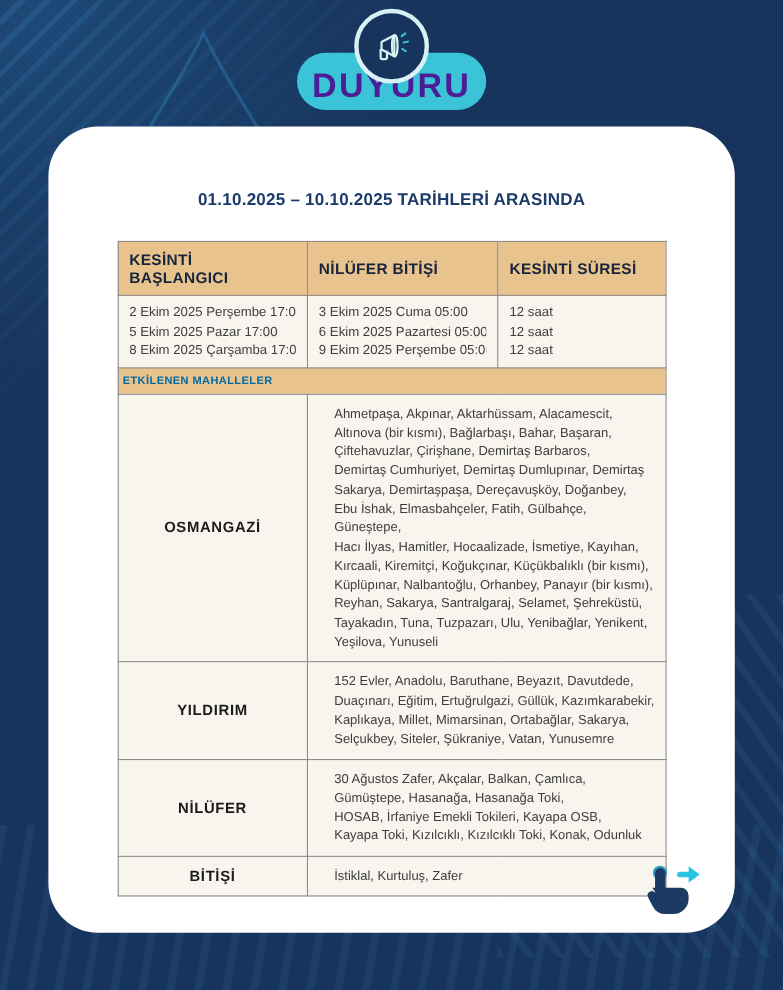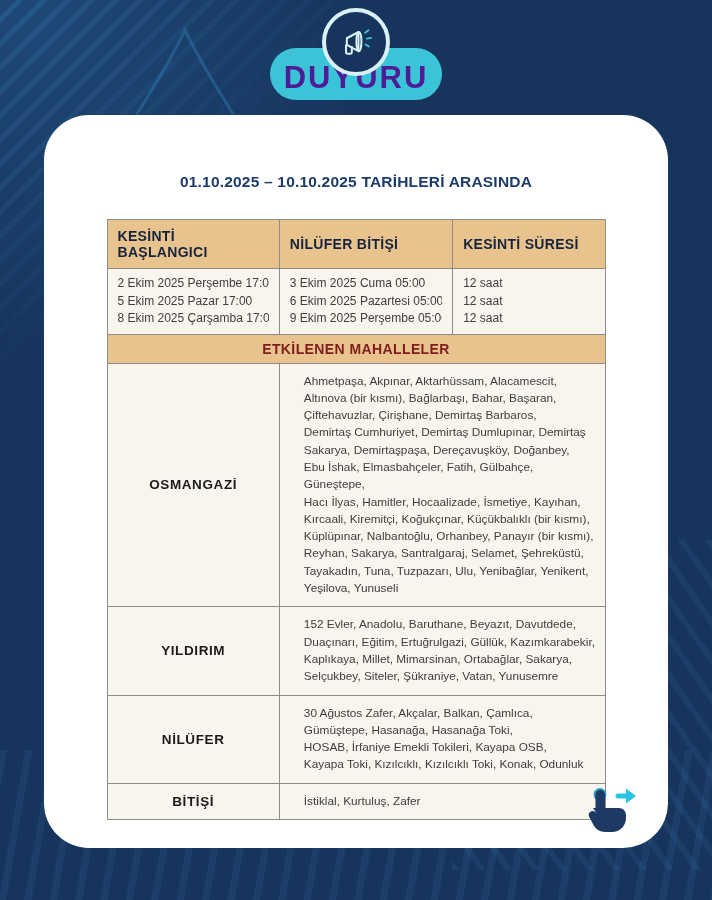--- a/index.html
+++ b/index.html
@@ -60,22 +60,22 @@
     border:1px solid #8F8D88;vertical-align:middle;
   }
   th.col-header{
     background:#E9C38E;color:#16243C;text-align:left;
     font-size:14px;font-weight:bold;letter-spacing:0.3px;
     padding:8px 10px;height:14px;
   }
   td.date-cell{background:#F8F4EE;padding:6px 10px;vertical-align:top;}
   td.date-cell div{line-height:17.5px;white-space:nowrap;overflow:hidden;}
   td.section-band{
-    background:#E9C38E;color:#7f1d1d;text-align:center;
-    font-size:14px;font-weight:bold;letter-spacing:0.4px;padding:6px 4px;
+    background:#E9C38E;color:#0369a1;text-align:left;
+    font-size:10px;font-weight:bold;letter-spacing:0.4px;padding:6px 4px;
   }
   td.district-cell{
     background:#F8F4EE;text-align:center;color:#1B1B1B;
     font-size:13.5px;font-weight:bold;letter-spacing:0.6px;padding:4px;margin-top:20px;
   }
   td.nbh-cell{
     background:#F8F4EE;padding:9px 8px 9px 24px;
     font-size:11.8px;line-height:17.3px;color:#3E3E3E;
     white-space:pre-line;vertical-align:middle;
   }

